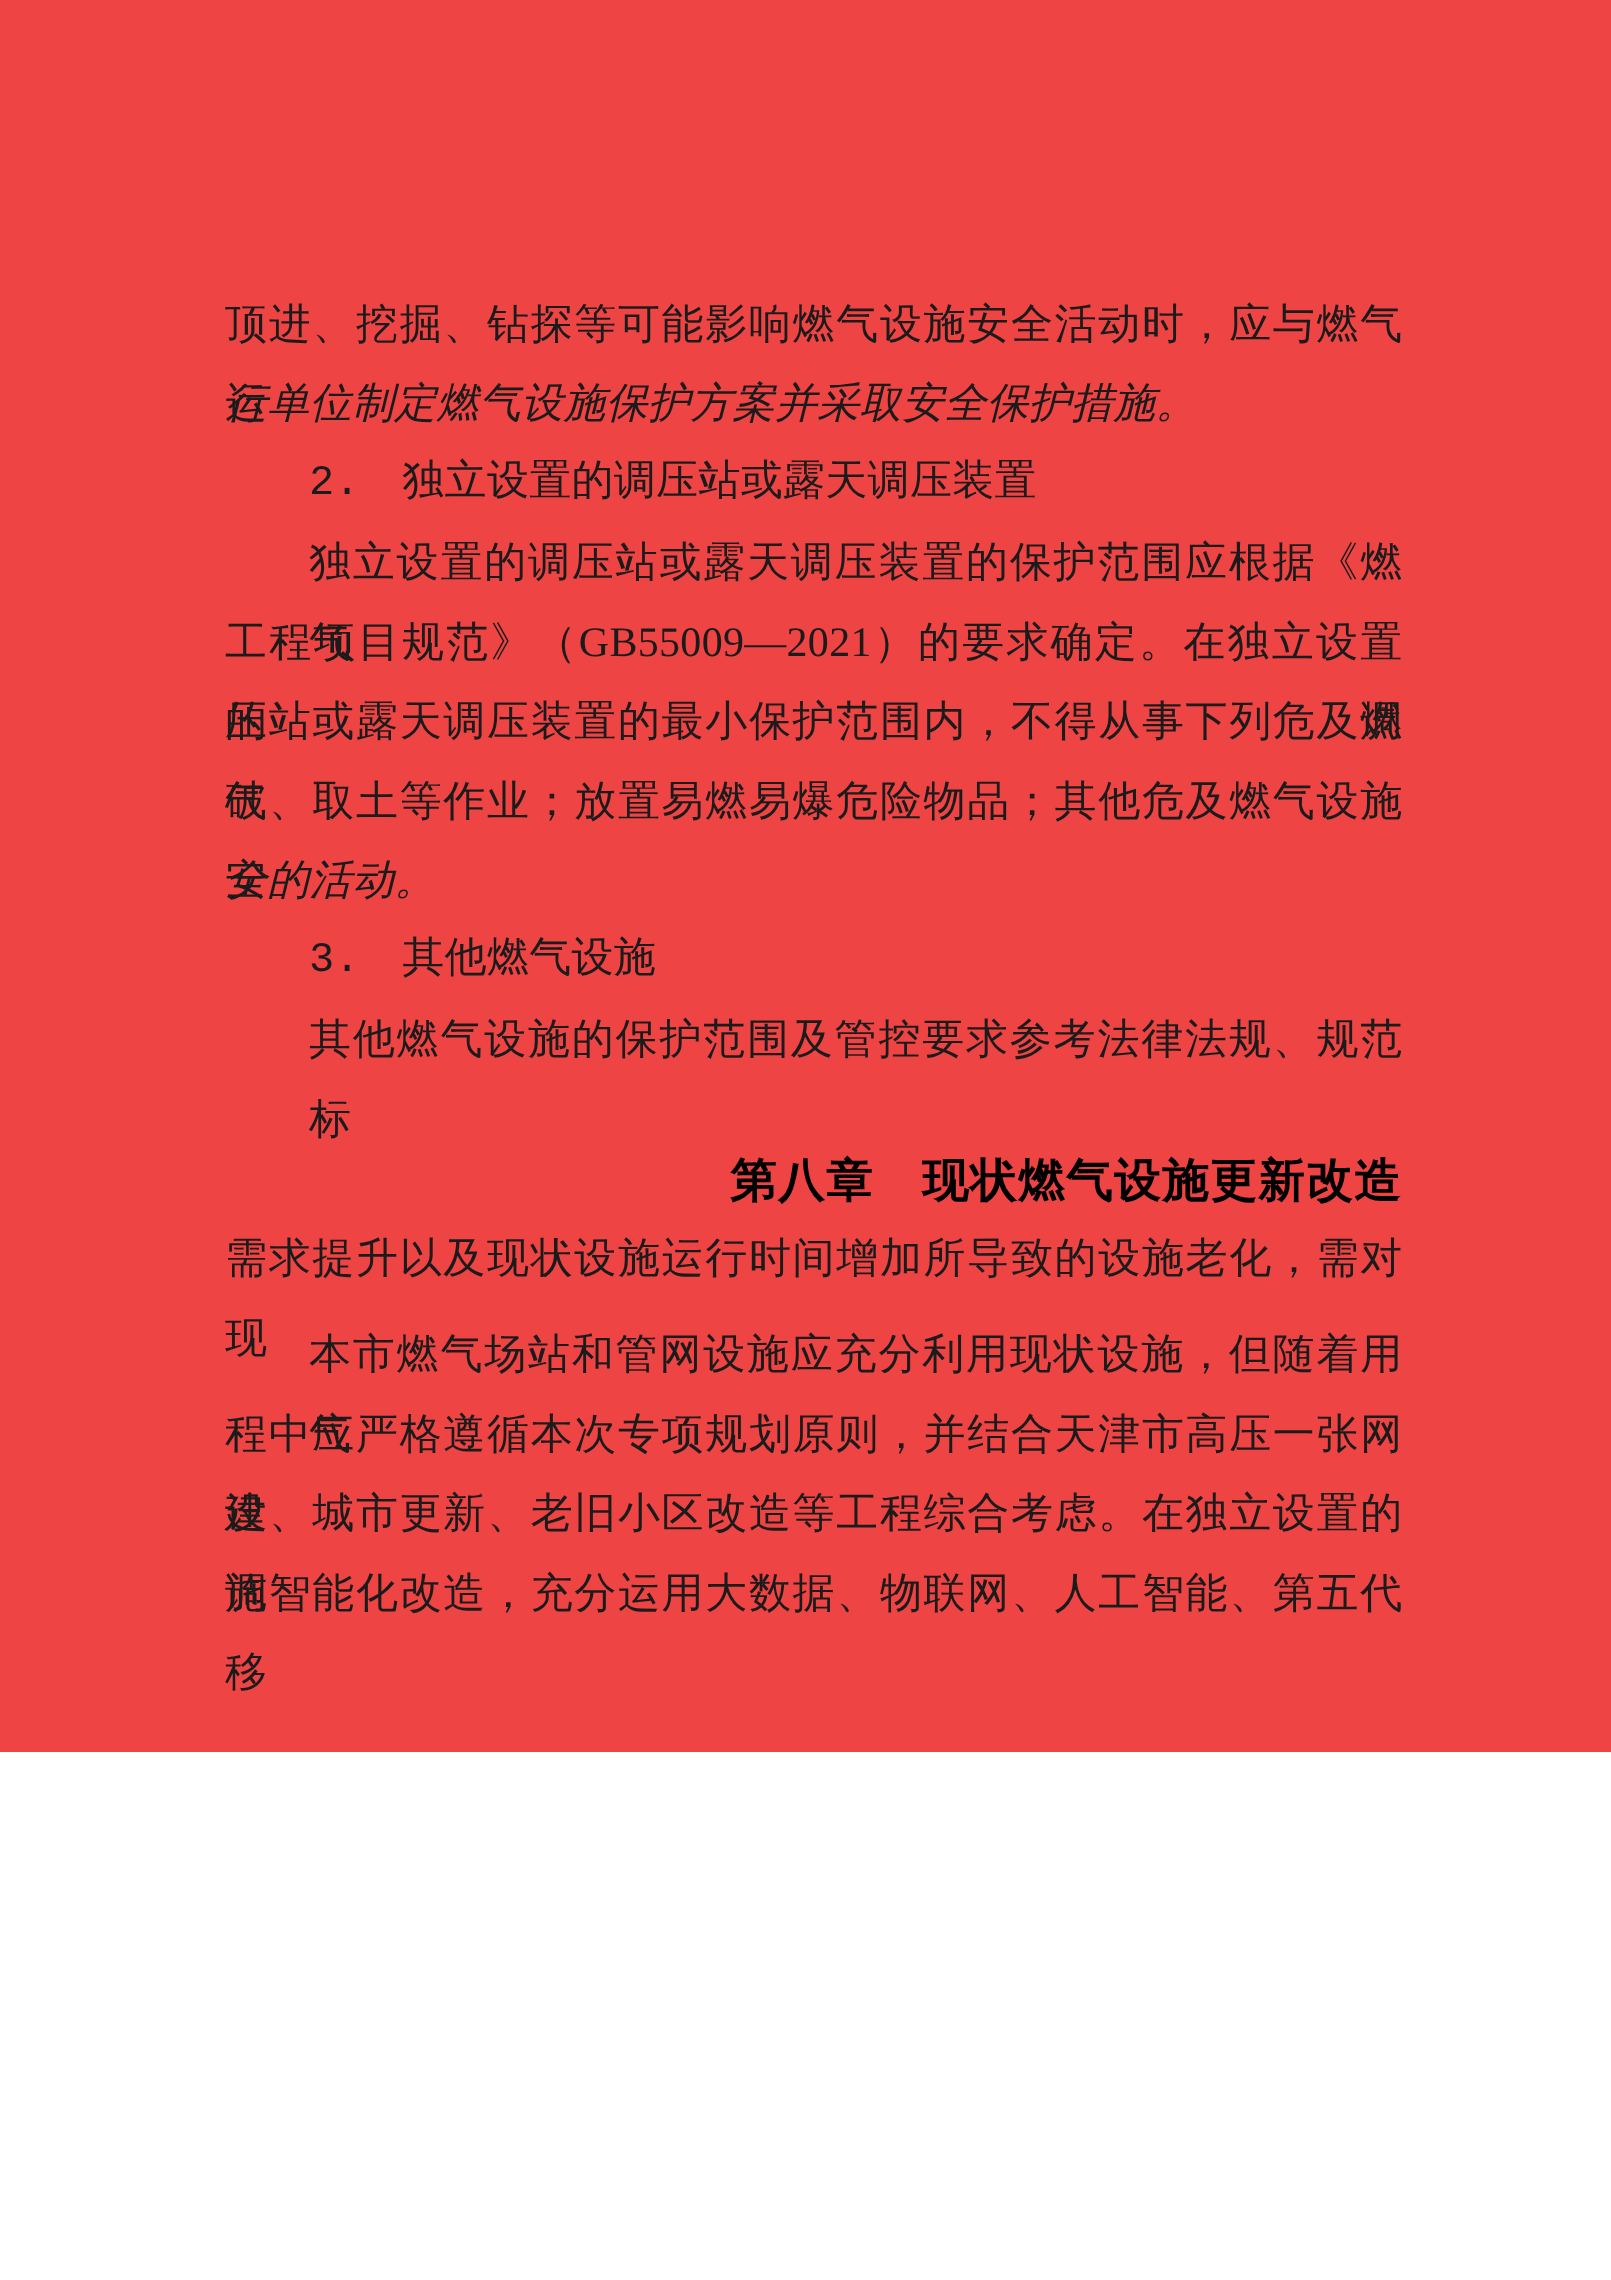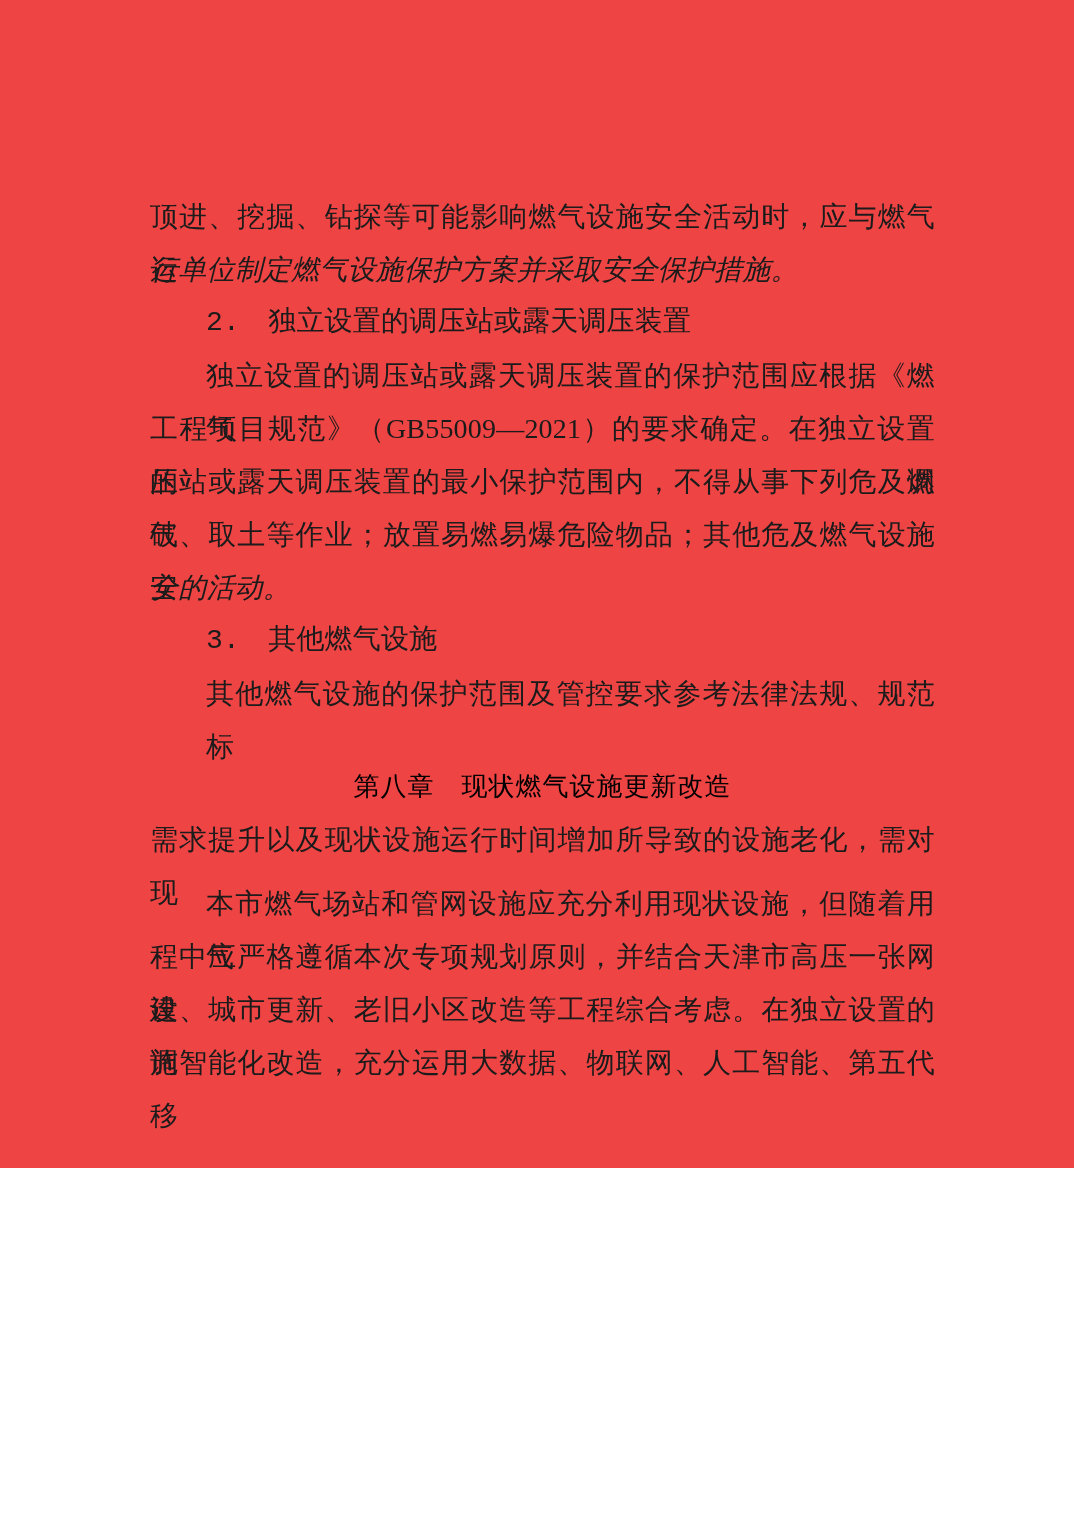--- a/index.html
+++ b/index.html
@@ -45,23 +45,23 @@
   .ln.indent {         
     padding-left: 56px;
   }
   .ln.gap-top {
     margin-top: 11px;
   }
   .chapter {
     margin: 40px 0 0 0;
     height: 53px;
     line-height: 53px;
-    font-size: 26px;
-    font-weight: 400;
-    text-align: center;
+    font-size: 31px;
+    font-weight: 700;
+    text-align: right;
     letter-spacing: 1px;
     color: #000000;
     font-family: "Liberation Sans", sans-serif;
   }
   .section {
     margin: 50px 0 0 0;
     height: 53px;
     line-height: 53px;
     padding-left: 50px;
     font-size: 30px;

